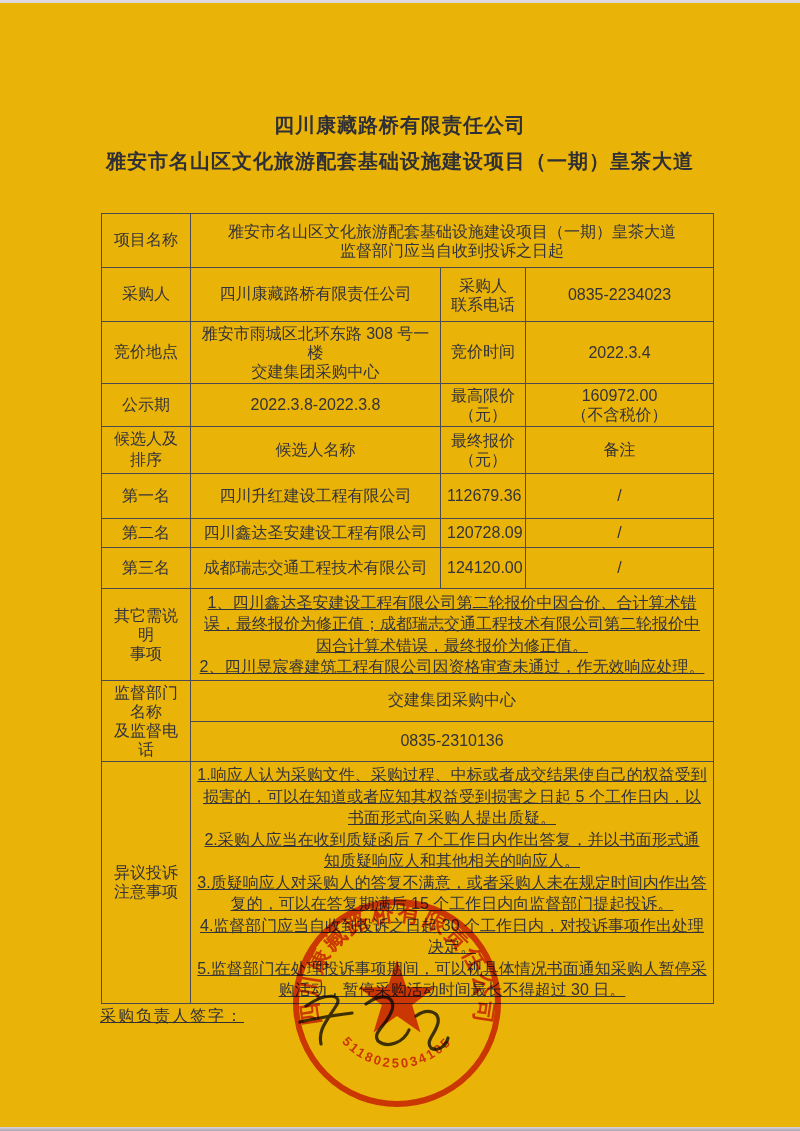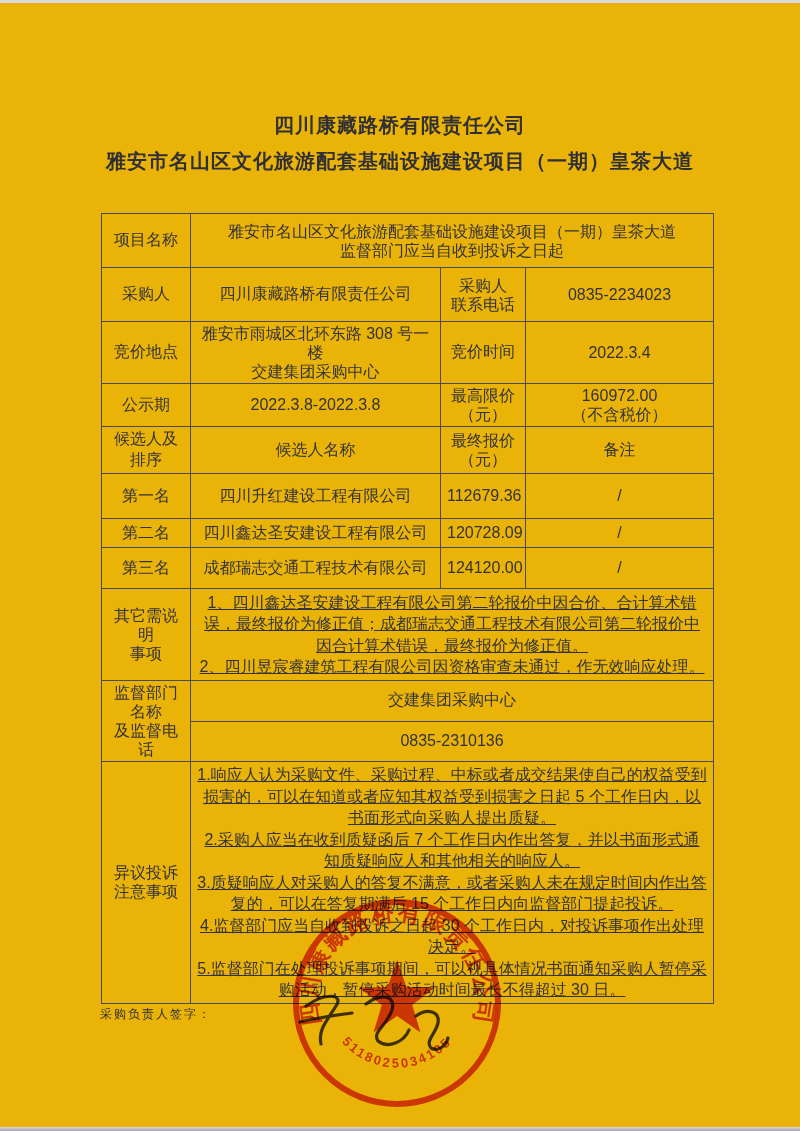--- a/index.html
+++ b/index.html
@@ -48,23 +48,24 @@
   }
   td.left-text{
     text-align:left;
     padding:4px 10px;
     line-height:21.5px;
   }
   td.left-text p{margin:0;text-decoration:underline;}
   .cell-line{display:block;line-height:19px;}
   .sign-row{
     position:absolute;left:100px;top:1006px;
-    font-size:12px;
+    font-size:16px;
     letter-spacing:2px;
     color:#2f2f36;
+    text-decoration:underline;
   }
   .signature-svg{
     position:absolute;left:288px;top:972px;
     mix-blend-mode:multiply;
   }
   .seal-svg{
     position:absolute;left:286px;top:892px;
     mix-blend-mode:multiply;
     opacity:.9;
   }

